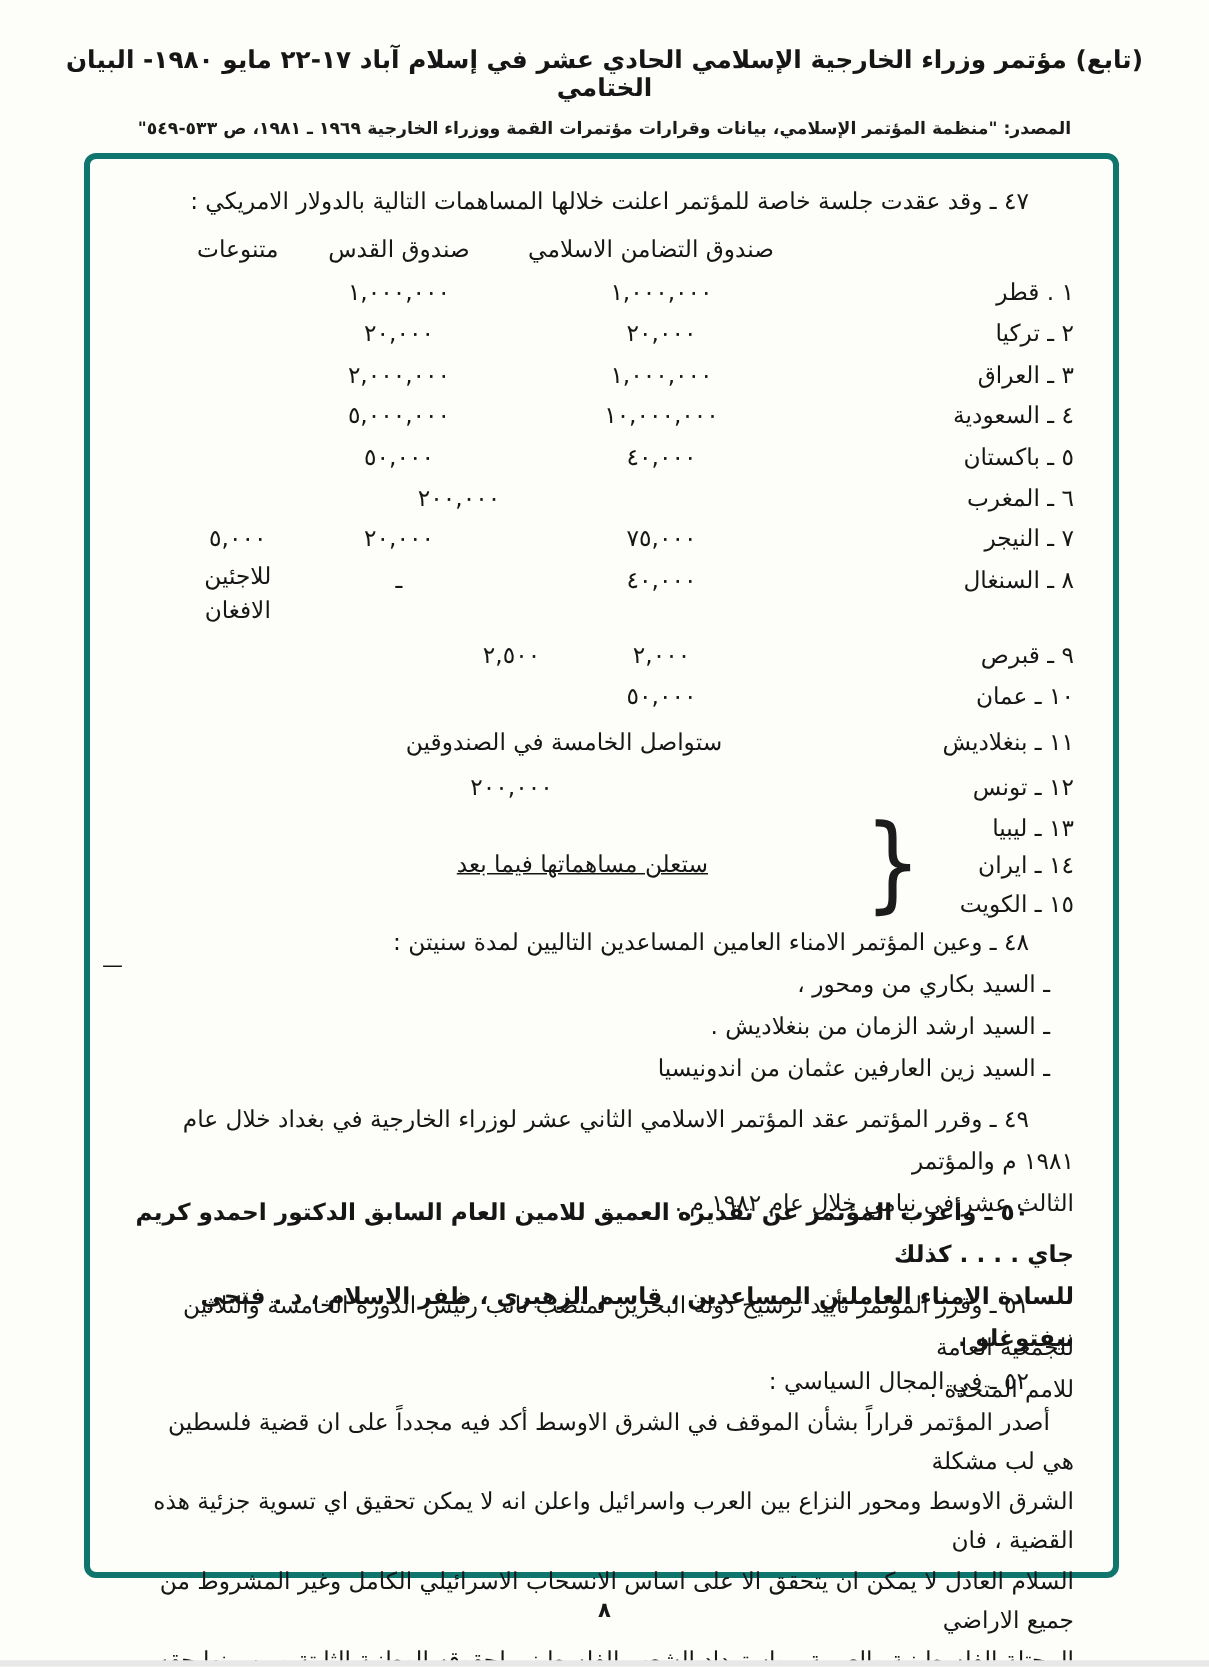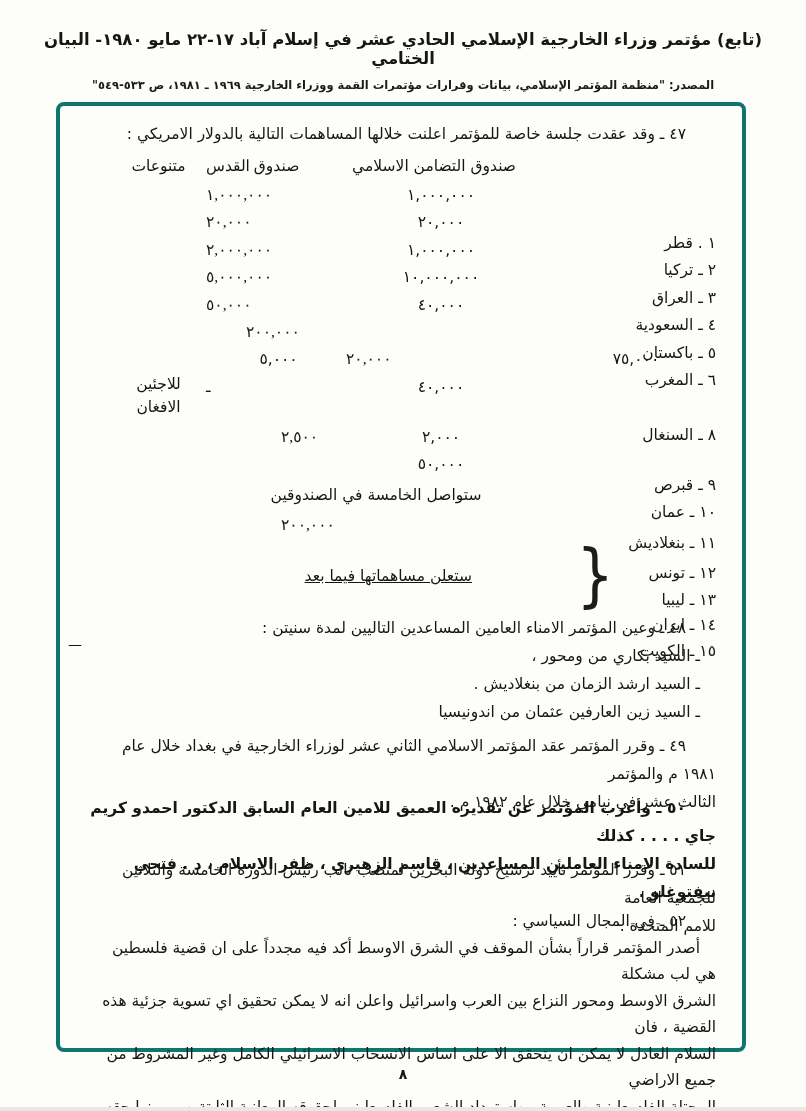--- a/index.html
+++ b/index.html
@@ -14,23 +14,23 @@
         border:4px solid #0f766e;border-radius:8px;background:transparent;}
   .sec{position:absolute;right:26px;left:26px;direction:rtl;font-size:15.5px;line-height:28px;}
   .ind{text-indent:30px;}
   .ind-sm{text-indent:16px;}
   
   #sectable{top:46px;}
   .trow{display:grid;grid-template-columns:200px 190px 140px 1fr;direction:rtl;
         height:27.4px;align-items:start;}
   .thead{height:27px;margin-bottom:2px;font-size:15.5px;}
   .c{white-space:nowrap;}
-  .cname{text-align:right;margin-top:48px;}
+  .cname{text-align:right;}
   .cf1{text-align:center;padding-left:40px;}
-  .cf2{text-align:left;padding-left:20px;font-family:Liberation Serif, serif;}
+  .cf2{text-align:center;padding-left:20px;}
   .cmisc{text-align:center;padding-left:45px;}
   .r8{height:50px;}
   .r8 .cmisc{white-space:normal;line-height:23px;}
   .r11{margin-top:3px;height:30px;}
   .spannote{grid-column:2/4;text-align:center;padding-left:50px;white-space:nowrap;}
   .shiftr{transform:translateX(75px);}
   .shiftsm{transform:translateX(40px);}
   .bgrp{position:relative;}
   .bgrp .trow{height:25.4px;}
   .brace{position:absolute;right:98px;top:-3px;font-size:70px;line-height:80px;
@@ -105,20 +105,21 @@
       </div>
 
       <div class="trow">
         <div class="c cname">٦ ـ المغرب</div>
         <div class="c cf1"></div>
         <div class="c cf2 shiftsm">٢٠٠,٠٠٠</div>
         <div class="c cmisc"></div>
       </div>
 
       <div class="trow">
+        <div class="c cname">٧ ـ النيجر</div>
         <div class="c cf1">٧٥,٠٠٠</div>
         <div class="c cf2">٢٠,٠٠٠</div>
         <div class="c cmisc">٥,٠٠٠</div>
       </div>
 
       <div class="trow r8">
         <div class="c cname">٨ ـ السنغال</div>
         <div class="c cf1">٤٠,٠٠٠</div>
         <div class="c cf2">ـ</div>
         <div class="c cmisc">

